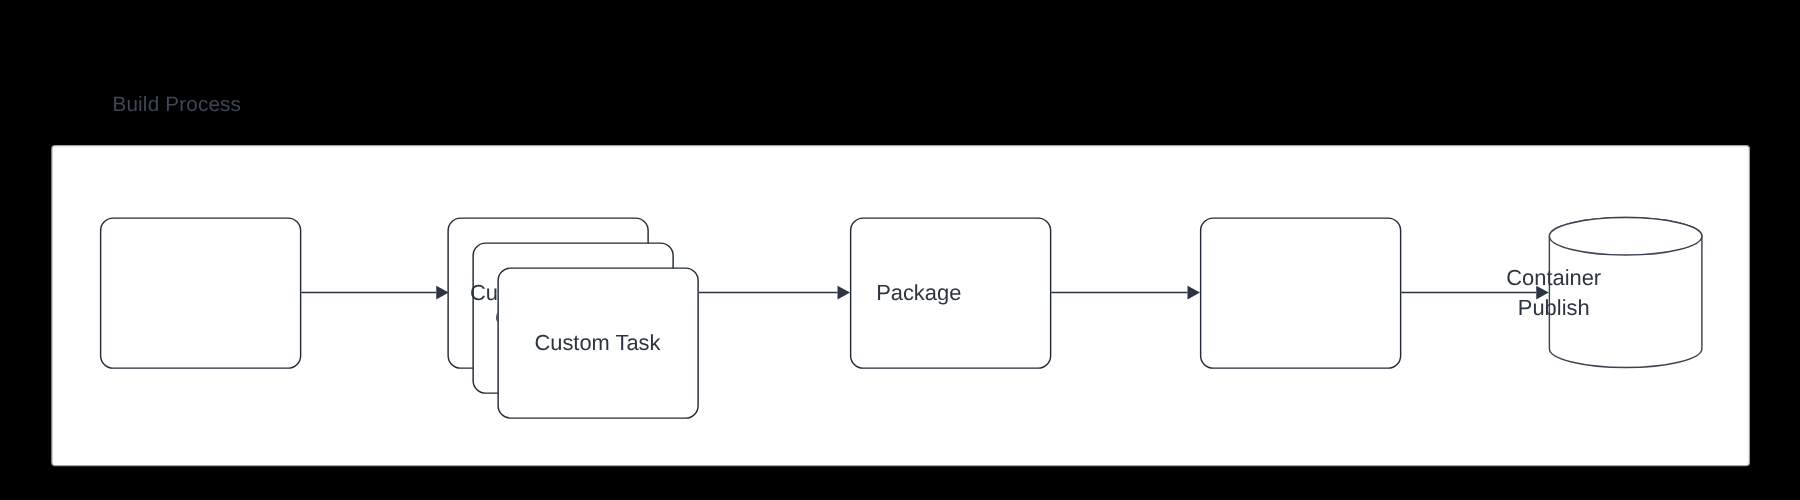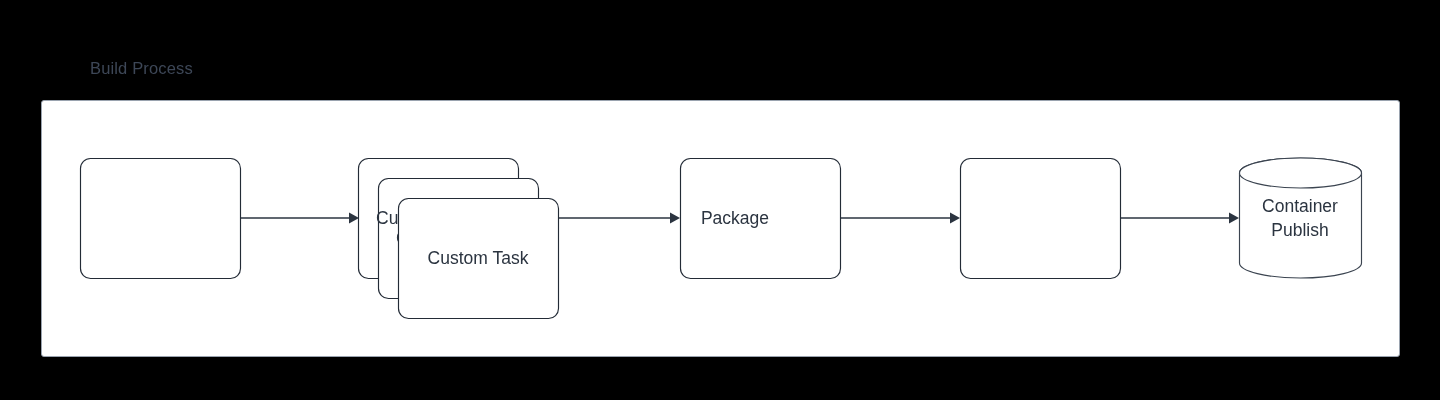--- a/index.html
+++ b/index.html
@@ -12,20 +12,21 @@
     height: 400px;
     overflow: hidden;
     font-family: "Liberation Sans", sans-serif;
     -webkit-font-smoothing: antialiased;
   }
   #canvas {
     position: relative;
     width: 1440px;
     height: 288px;
     background: #000000;
+    margin-top: 16px;
   }
 
   
   .group-title {
     position: absolute;
     left: 90px;
     top: 57px;
     font-size: 16.5px;
     line-height: 22px;
     color: #3d4757;
@@ -92,21 +93,21 @@
     font-size: 17.5px;
     line-height: 24px;
     color: #2b3440;
     user-select: none;
     pointer-events: none;
   }
   .label-builder  { left: 80px;   top: 158px; width: 160px; height: 120px; }
   .label-package  { left: 655px;  top: 158px; width: 160px; height: 120px; }
   .label-publish  { left: 960px;  top: 158px; width: 160px; height: 120px; }
   .label-custom   { left: 398px;  top: 198px; width: 160px; height: 120px; }
-  .label-registry { left: 1239px; top: 168px; width: 122px; height: 100px; }
+  .label-registry { left: 1182px; top: 168px; width: 122px; height: 100px; }
   .label-registry span { display: block; }
 
   
   .ghost-label {
     position: absolute;
     height: 120px;
     overflow: hidden;
     display: flex;
     align-items: center;
     font-size: 17.5px;

